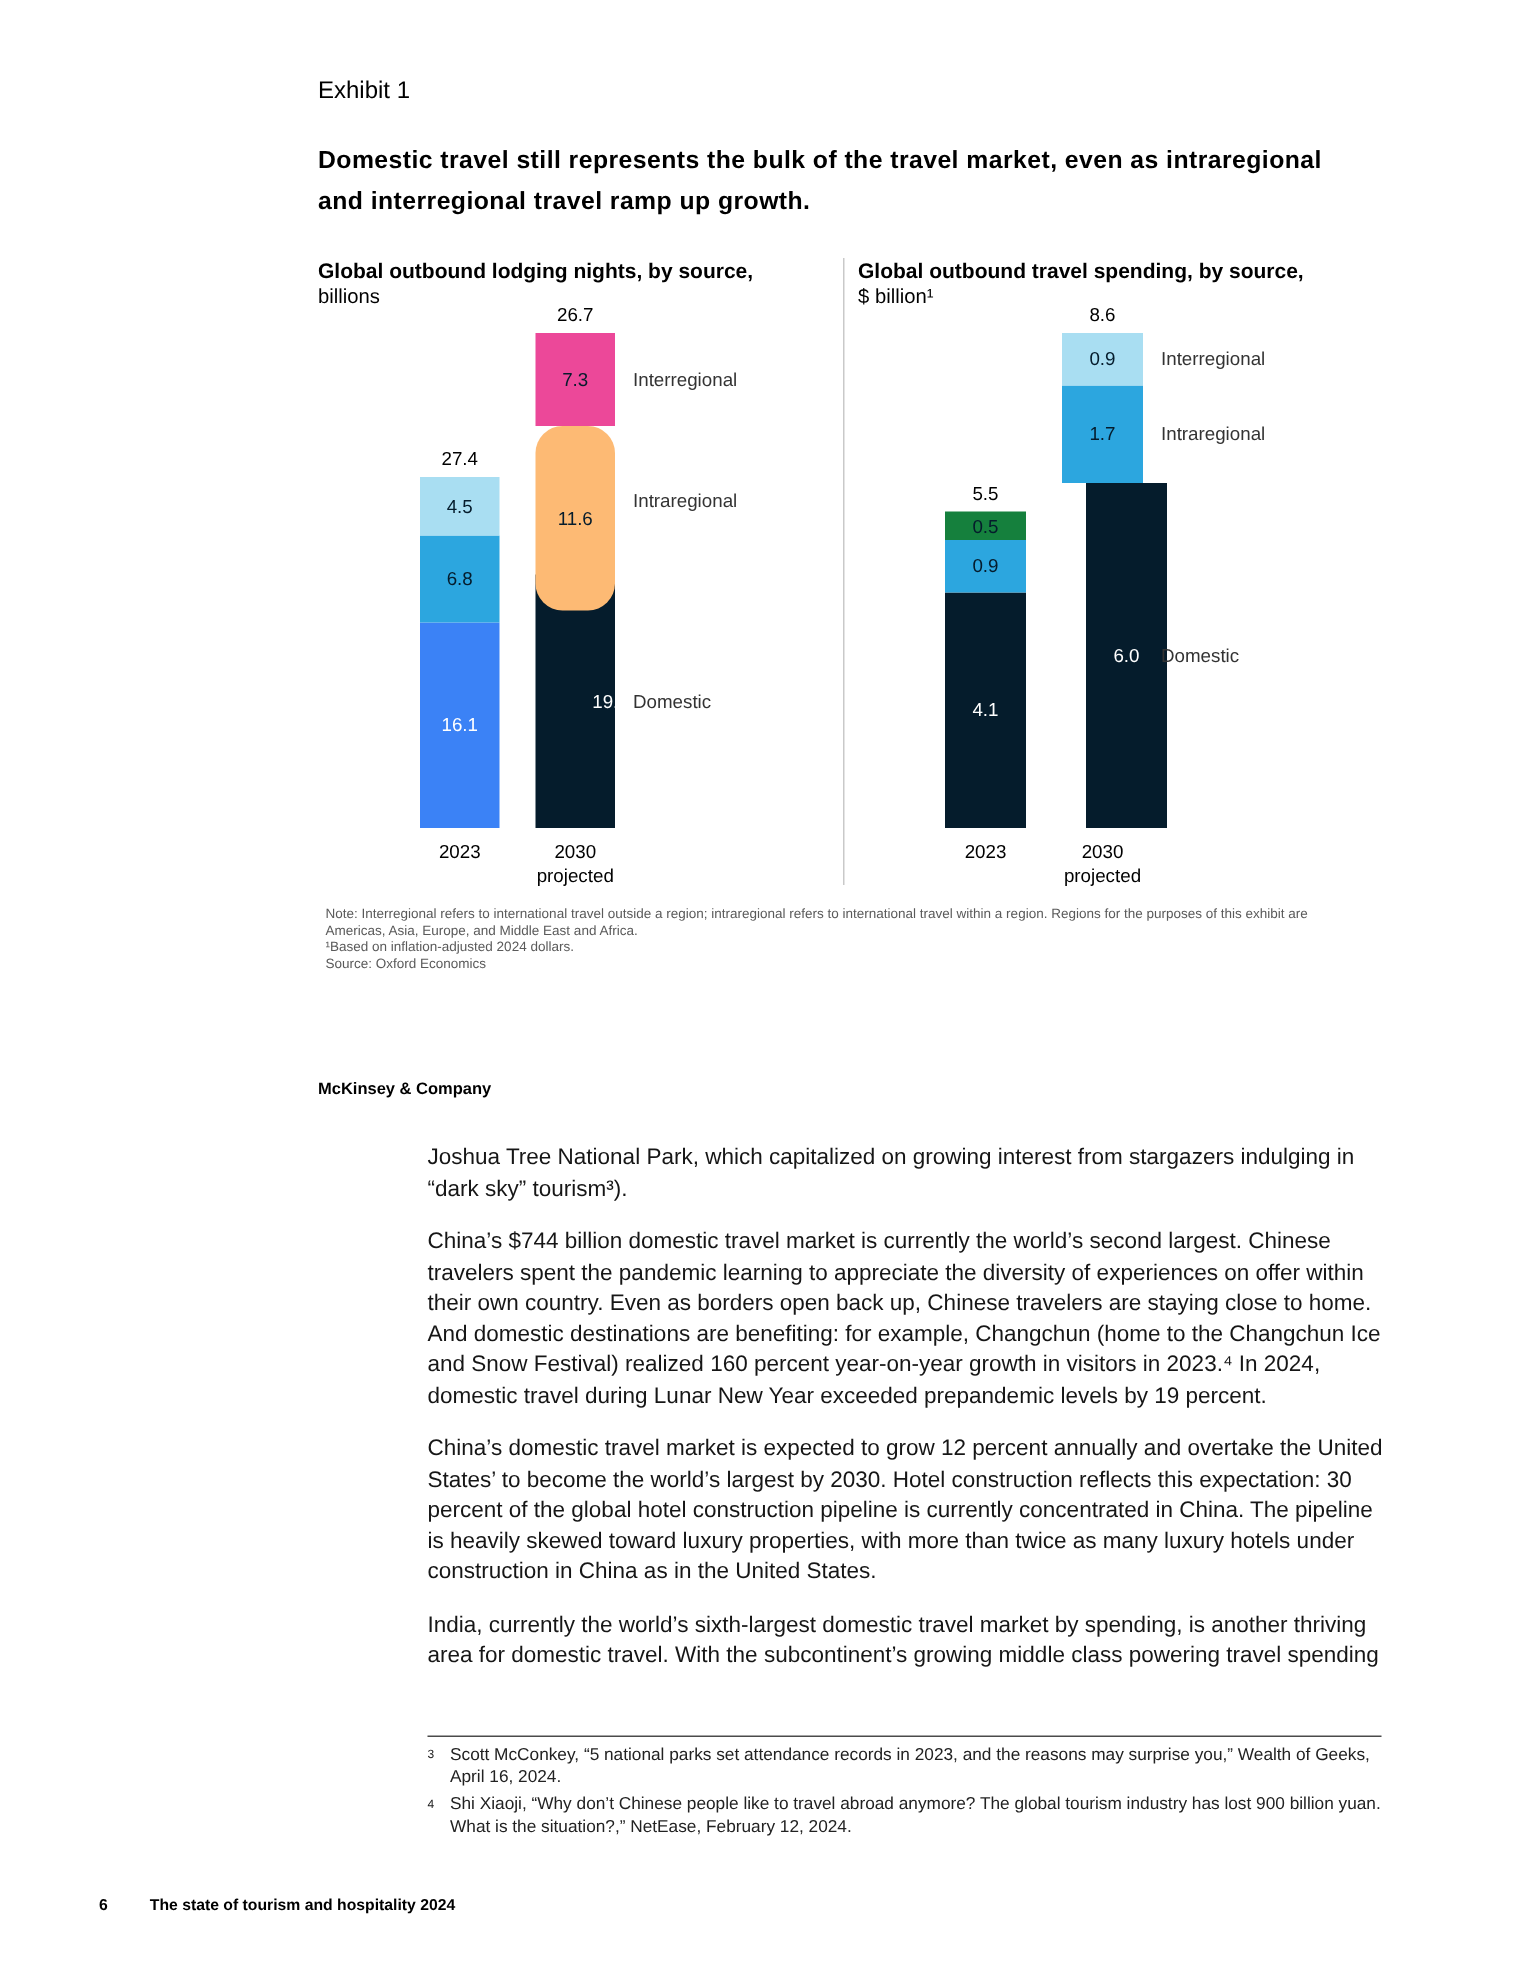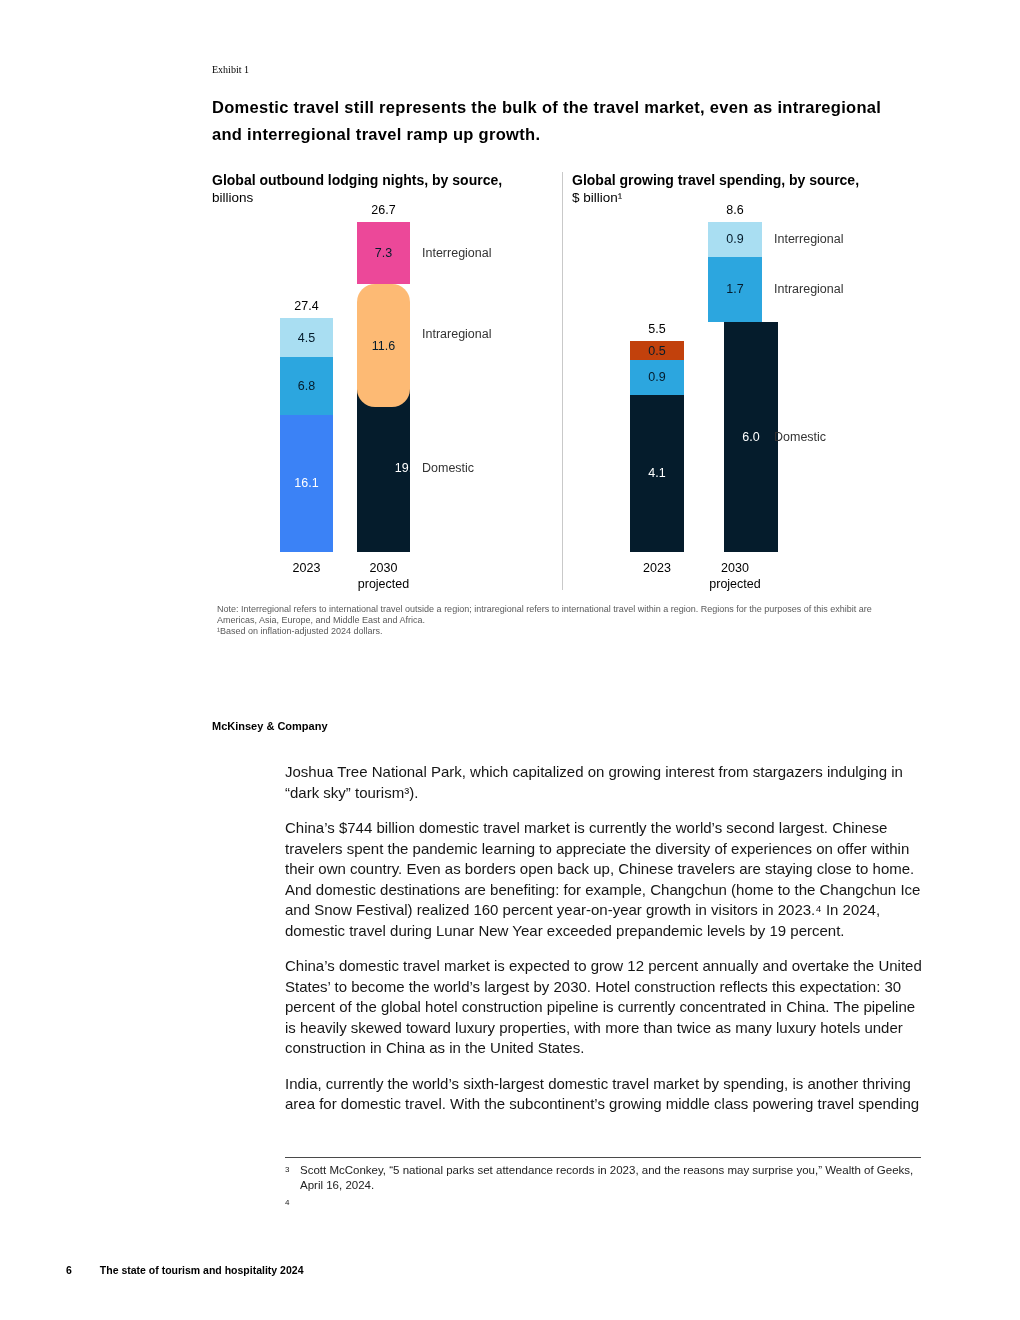--- a/index.html
+++ b/index.html
@@ -1,20 +1,20 @@
 <!DOCTYPE html>
 <html><head>
 <meta charset="utf-8">
 <style>
   html, body { margin:0; padding:0; background:#ffffff; }
   .page {
     position:relative; width:1020px; height:1320px; background:#ffffff;
     font-family:"Liberation Sans", sans-serif; color:#000; overflow:hidden;
   }
-  .exhibit-label { position:absolute; left:212px; top:64px; font-size:10px; color:#000;font-family:Liberation Serif, serif; }
+  .exhibit-label { position:absolute; left:212px; top:52px; font-size:16px; color:#000; }
   .exhibit-title {
     position:absolute; left:212px; top:94px; width:670px;
     font-size:16.5px; font-weight:700; letter-spacing:0.3px; line-height:27px; color:#000;
   }
   .chart { position:absolute; top:170px; height:455px; }
   .chart-left  { left:212px; width:350px; }
   .chart-right { left:572px; width:395px; }
   .chart-title { position:absolute; left:0; top:2px; font-size:14px; font-weight:700; line-height:17px; white-space:nowrap; }
   .chart-subtitle { position:absolute; left:0; top:19px; font-size:13.5px; line-height:17px; }
   .chart-divider { position:absolute; left:562px; top:172px; width:1px; height:418px; background:#c9c9c9; }
@@ -67,29 +67,29 @@
         <span class="seg-label" style="color: rgb(5, 28, 44);">7.3</span>
       </div>
       <div class="series-label" style="left: 210px; top: 83.124px;">Interregional</div>
       <div class="total-label" style="left: 135px; top: 33px; width: 73px;">26.7</div>
       <div class="cat-label" style="left: 125px; top: 390px; width: 93px;">2030<br>projected</div>
     </div>
 
   <div class="chart-divider"></div>
 
   <div class="chart chart-right">
-    <div class="chart-title">Global growing travel spending, by source,</div>
+    <div class="chart-title">Global outbound travel spending, by source,</div>
     <div class="chart-subtitle">$ billion¹</div>
   <div class="seg" style="left: 58px; top: 224.674px; width: 54px; height: 157.326px; background: rgb(5, 28, 44);">
         <span class="seg-label" style="color: rgb(255, 255, 255);">4.1</span>
       </div>
       <div class="seg" style="left: 58px; top: 190.14px; width: 54px; height: 34.5349px; background: rgb(44, 166, 223);">
         <span class="seg-label" style="color: rgb(5, 28, 44);">0.9</span>
       </div>
-      <div class="seg" style="left: 58px; top: 170.953px; width: 54px; height: 19.186px; background: #c2410c;">
+      <div class="seg" style="left: 58px; top: 170.953px; width: 54px; height: 19.186px; background: #15803d;">
         <span class="seg-label" style="color: rgb(5, 28, 44);">0.5</span>
       </div>
       <div class="total-label" style="left: 48px; top: 151.953px; width: 74px;">5.5</div>
       <div class="cat-label" style="left: 38px; top: 390px; width: 94px;">2023</div>
       <div class="seg" style="left: 136px; top: 151.767px; width: 54px; height: 230.233px; background: rgb(5, 28, 44); margin-left: 16px;">
         <span class="seg-label" style="color: rgb(255, 255, 255);">6.0</span>
       </div>
       <div class="series-label" style="left: 202px; top: 266.884px;">Domestic</div>
       <div class="seg" style="left: 136px; top: 86.5349px; width: 54px; height: 65.2326px; background: rgb(44, 166, 223);">
         <span class="seg-label" style="color: rgb(5, 28, 44);">1.7</span>
@@ -99,40 +99,42 @@
         <span class="seg-label" style="color: rgb(5, 28, 44);">0.9</span>
       </div>
       <div class="series-label" style="left: 202px; top: 69.2674px;">Interregional</div>
       <div class="total-label" style="left: 126px; top: 33px; width: 74px;">8.6</div>
       <div class="cat-label" style="left: 116px; top: 390px; width: 94px;">2030<br>projected</div>
     </div>
 
   <div class="exhibit-note">
     <div>Note: Interregional refers to international travel outside a region; intraregional refers to international travel within a region. Regions for the purposes of this exhibit are Americas, Asia, Europe, and Middle East and Africa.</div>
     <div>¹Based on inflation-adjusted 2024 dollars.</div>
+    <div>Source: Oxford Economics</div>
   </div>
 
   <div class="brand">McKinsey &amp; Company</div>
 
   <div class="body-text">
     <p>Joshua Tree National Park, which capitalized on growing interest from stargazers indulging in “dark sky” tourism³).</p>
     <p>China’s $744 billion domestic travel market is currently the world’s second largest. Chinese travelers spent the pandemic learning to appreciate the diversity of experiences on offer within their own country. Even as borders open back up, Chinese travelers are staying close to home. And domestic destinations are benefiting: for example, Changchun (home to the Changchun Ice and Snow Festival) realized 160 percent year-on-year growth in visitors in 2023.⁴ In 2024, domestic travel during Lunar New Year exceeded prepandemic levels by 19 percent.</p>
     <p>China’s domestic travel market is expected to grow 12 percent annually and overtake the United States’ to become the world’s largest by 2030. Hotel construction reflects this expectation: 30 percent of the global hotel construction pipeline is currently concentrated in China. The pipeline is heavily skewed toward luxury properties, with more than twice as many luxury hotels under construction in China as in the United States.</p>
     <p>India, currently the world’s sixth-largest domestic travel market by spending, is another thriving area for domestic travel. With the subcontinent’s growing middle class powering travel spending</p>
   </div>
 
   <div class="footnote-rule"></div>
 
   <div class="footnotes">
     <div class="footnote">
       <span class="fn-marker">3</span>
       <span class="fn-text">Scott McConkey, “5 national parks set attendance records in 2023, and the reasons may surprise you,” Wealth of Geeks, April 16, 2024.</span>
     </div>
     <div class="footnote">
       <span class="fn-marker">4</span>
+      <span class="fn-text">Shi Xiaoji, “Why don’t Chinese people like to travel abroad anymore? The global tourism industry has lost 900 billion yuan. What is the situation?,” NetEase, February 12, 2024.</span>
     </div>
   </div>
 
   <div class="page-footer">
     <span>6</span>
     <span>The state of tourism and hospitality 2024</span>
   </div>
 
 </div>
 

